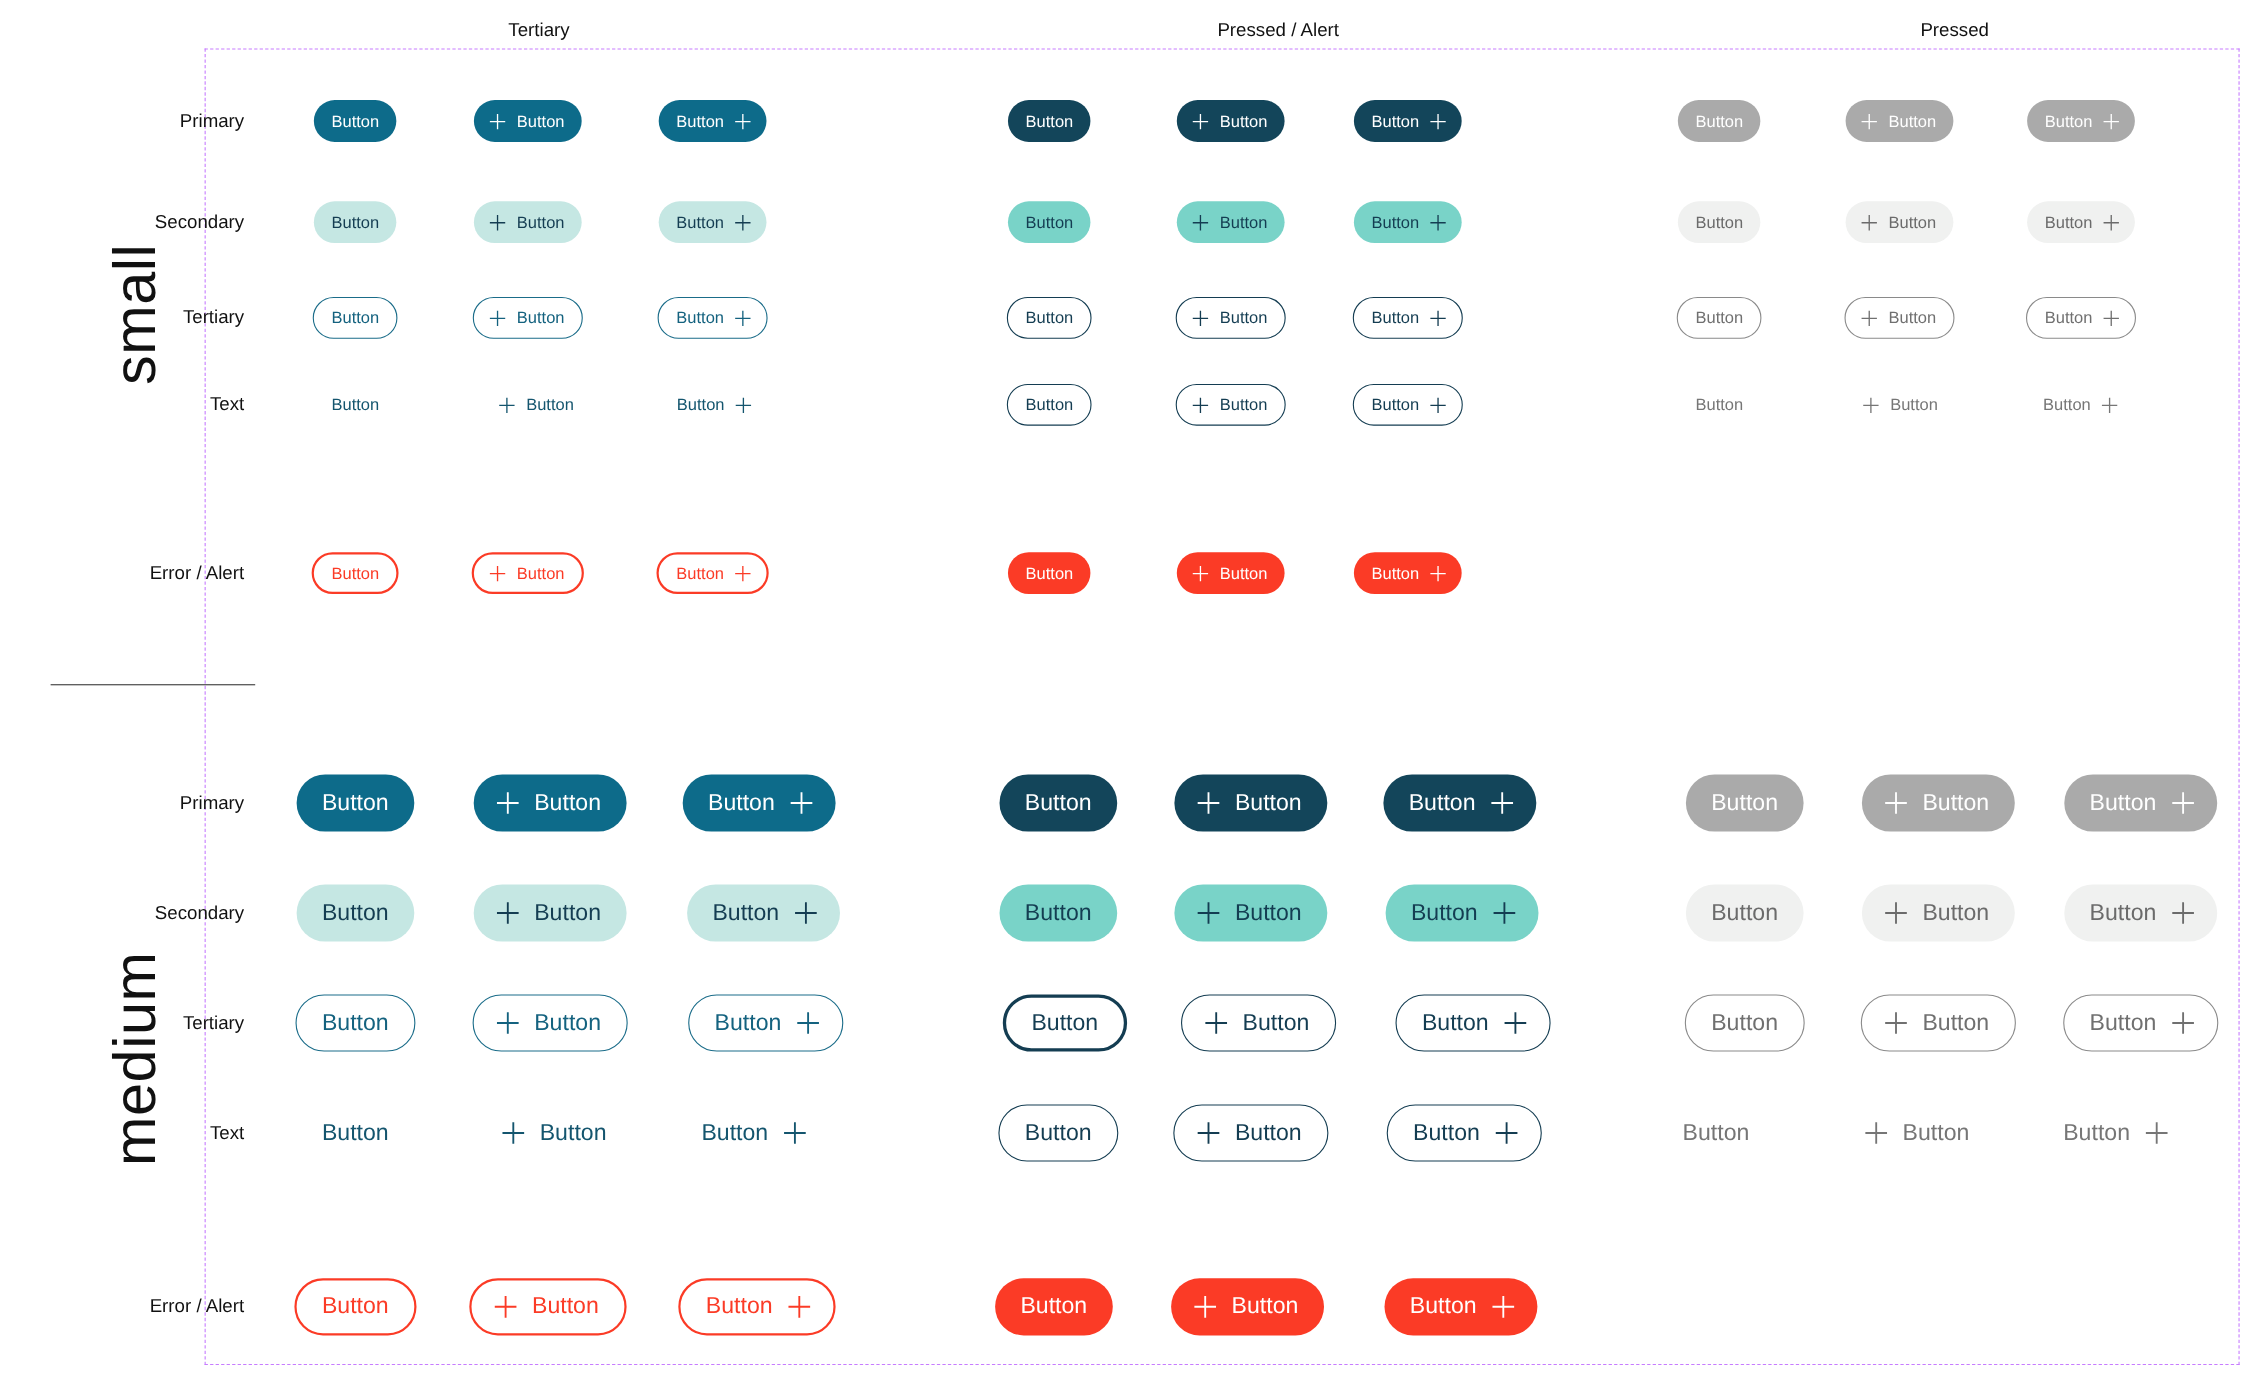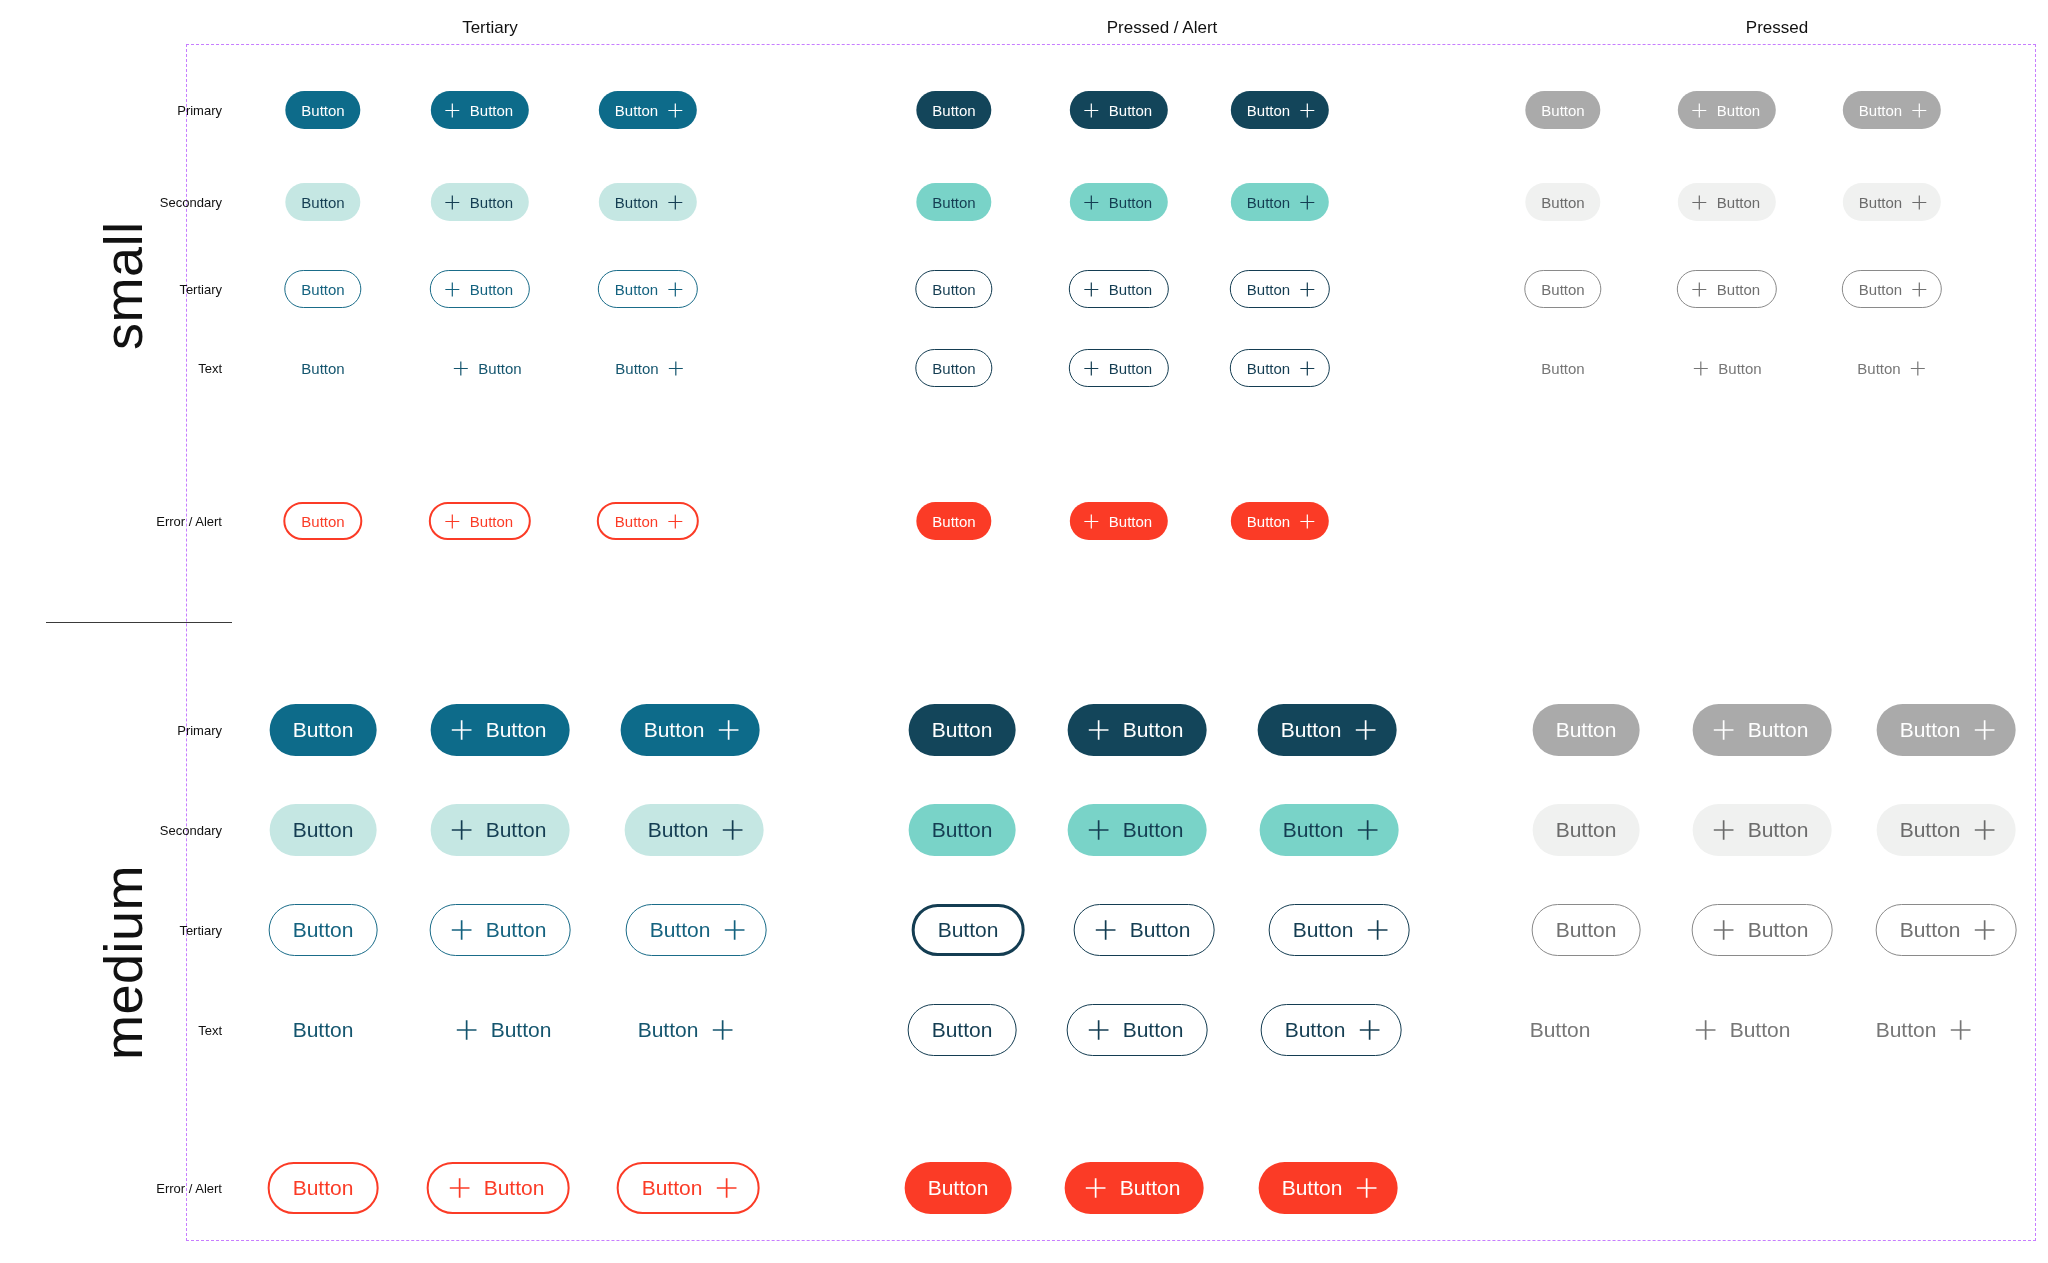--- a/index.html
+++ b/index.html
@@ -39,21 +39,21 @@
   }
 
   .hdivider {
     position:absolute; left:46px; top:622px; width:186px;
     border-top:1.6px solid #3a3a3a;
   }
 
   
   .row-label {
     position:absolute;
-    font-size:13px; color:#111; white-space:nowrap;
+    font-size:17px; color:#111; white-space:nowrap;
     text-align:left;
     transform: translate(-100%, -50%);
   }
 
   
   .cell { position:absolute; transform: translate(-50%,-50%); }
 
   .btn {
     display:inline-flex; align-items:center; justify-content:center;
     white-space:nowrap; border:none; background:none;

